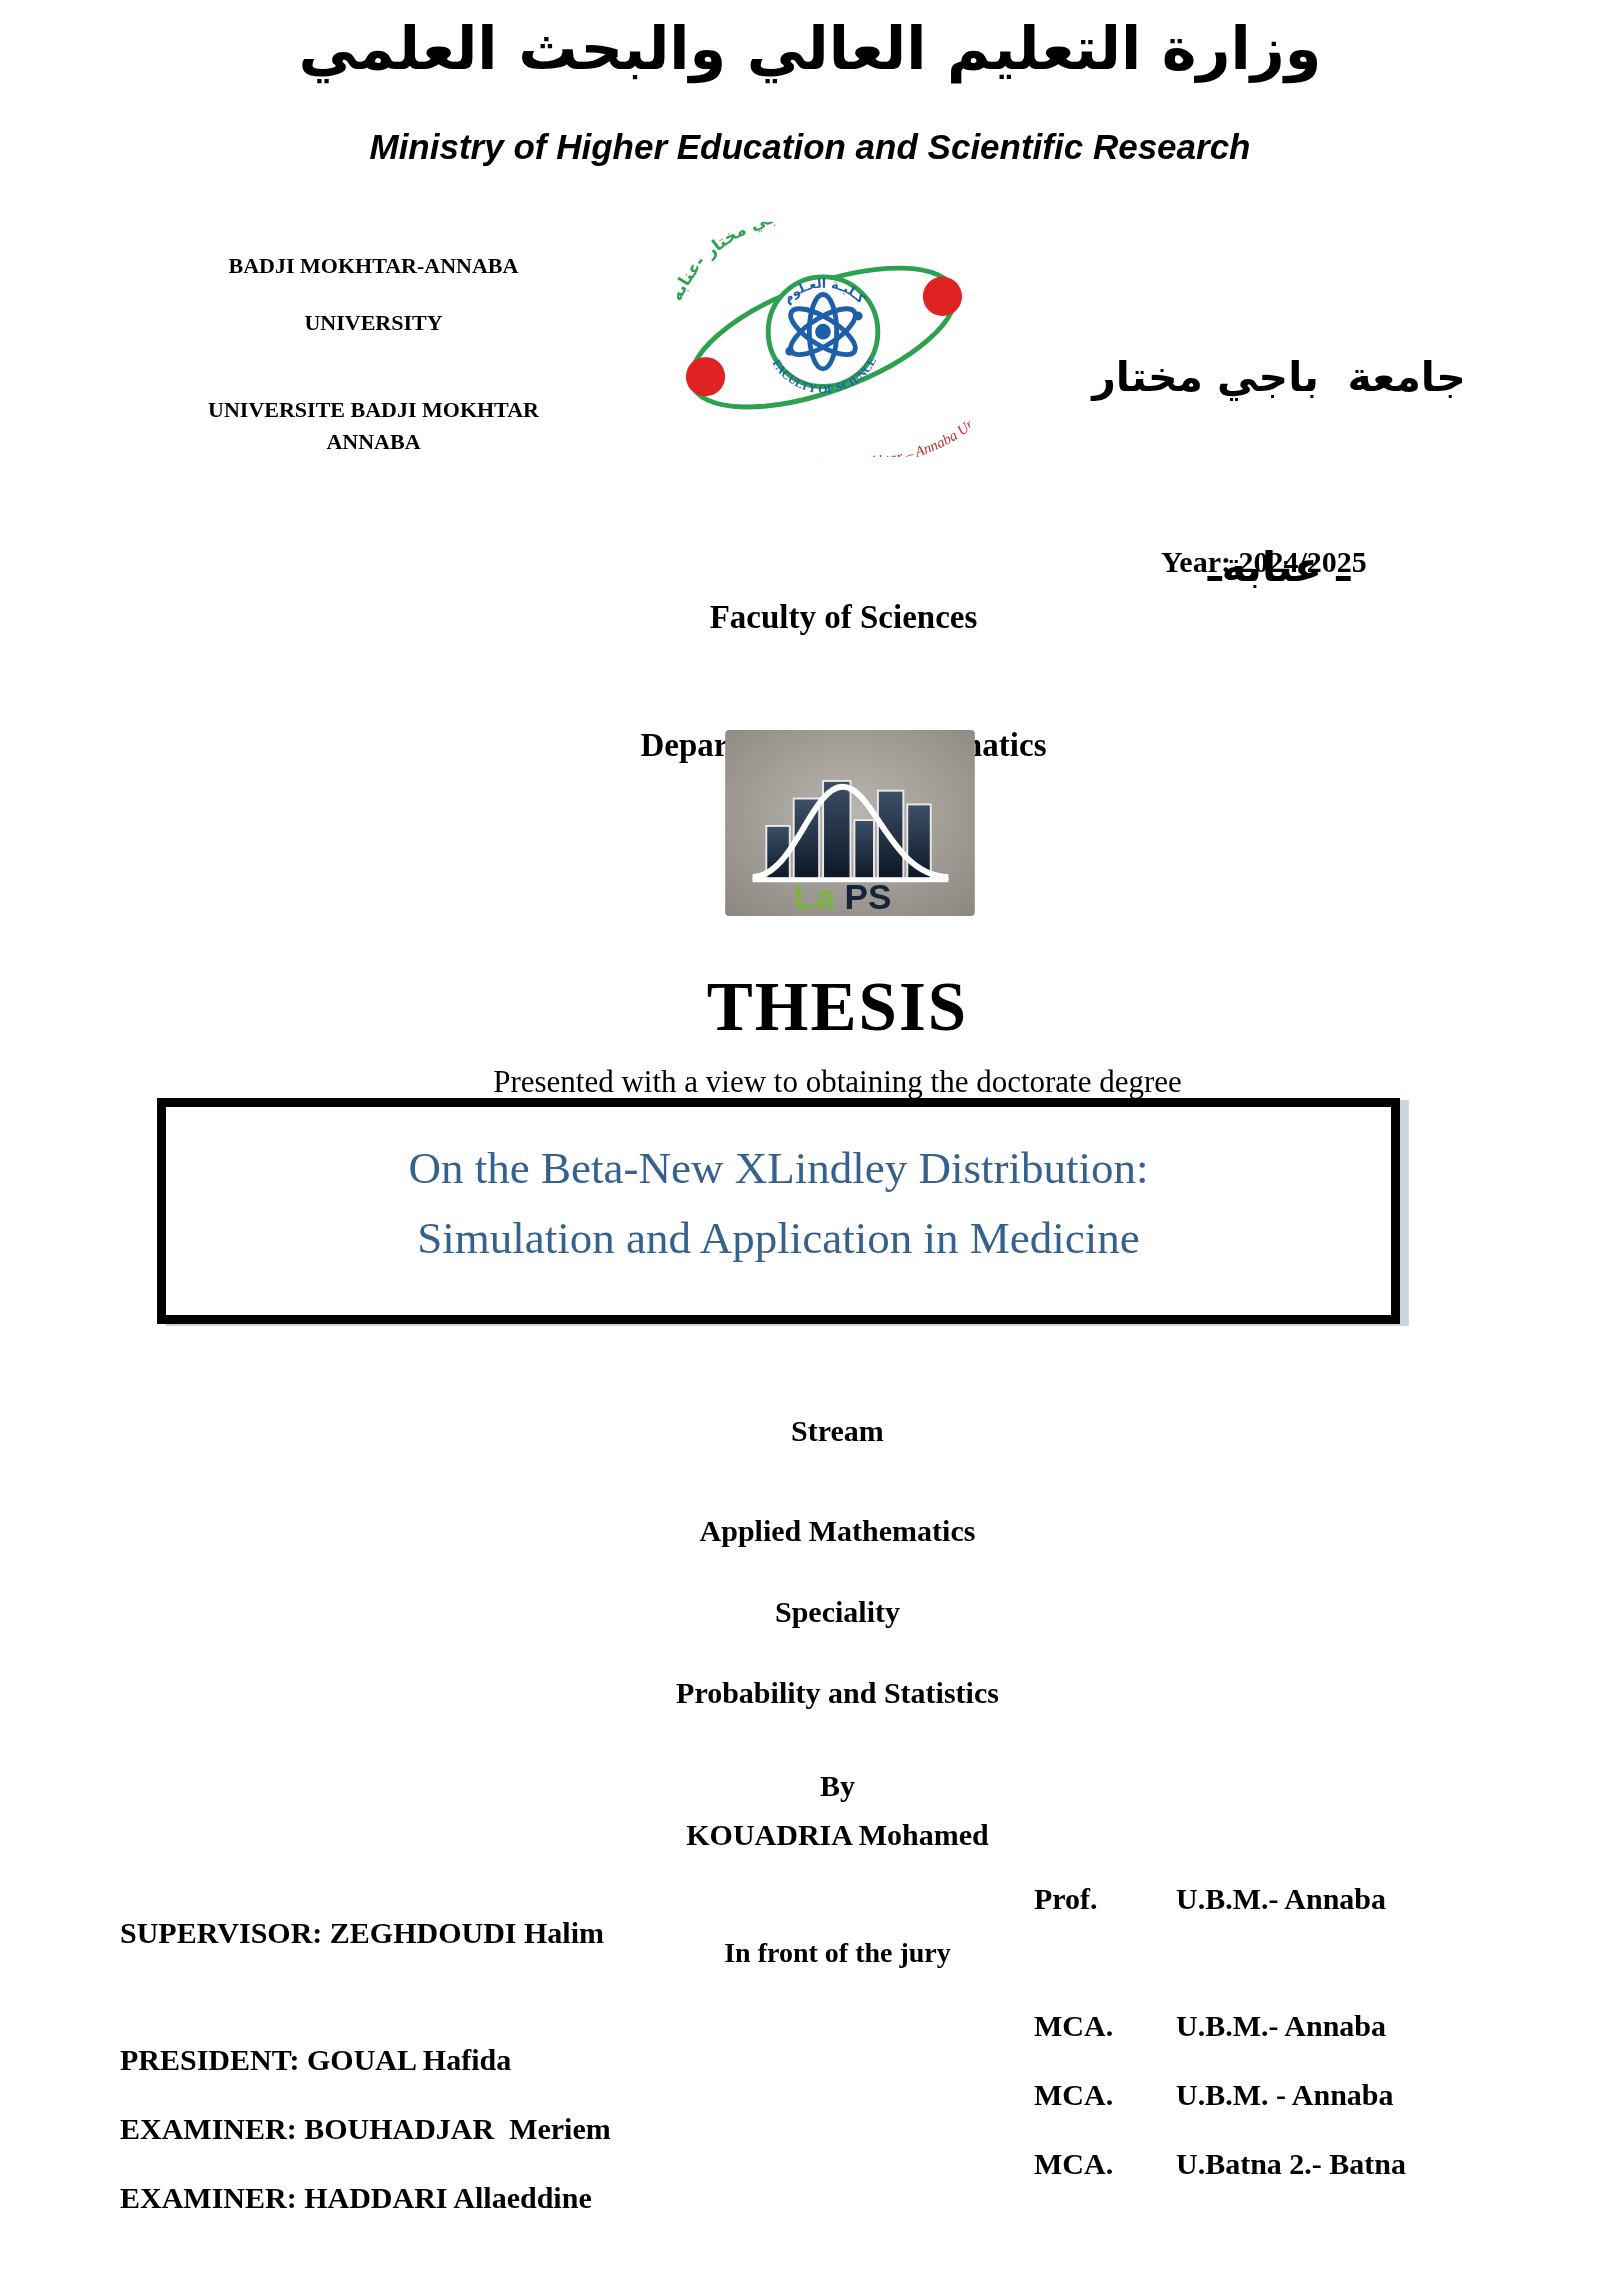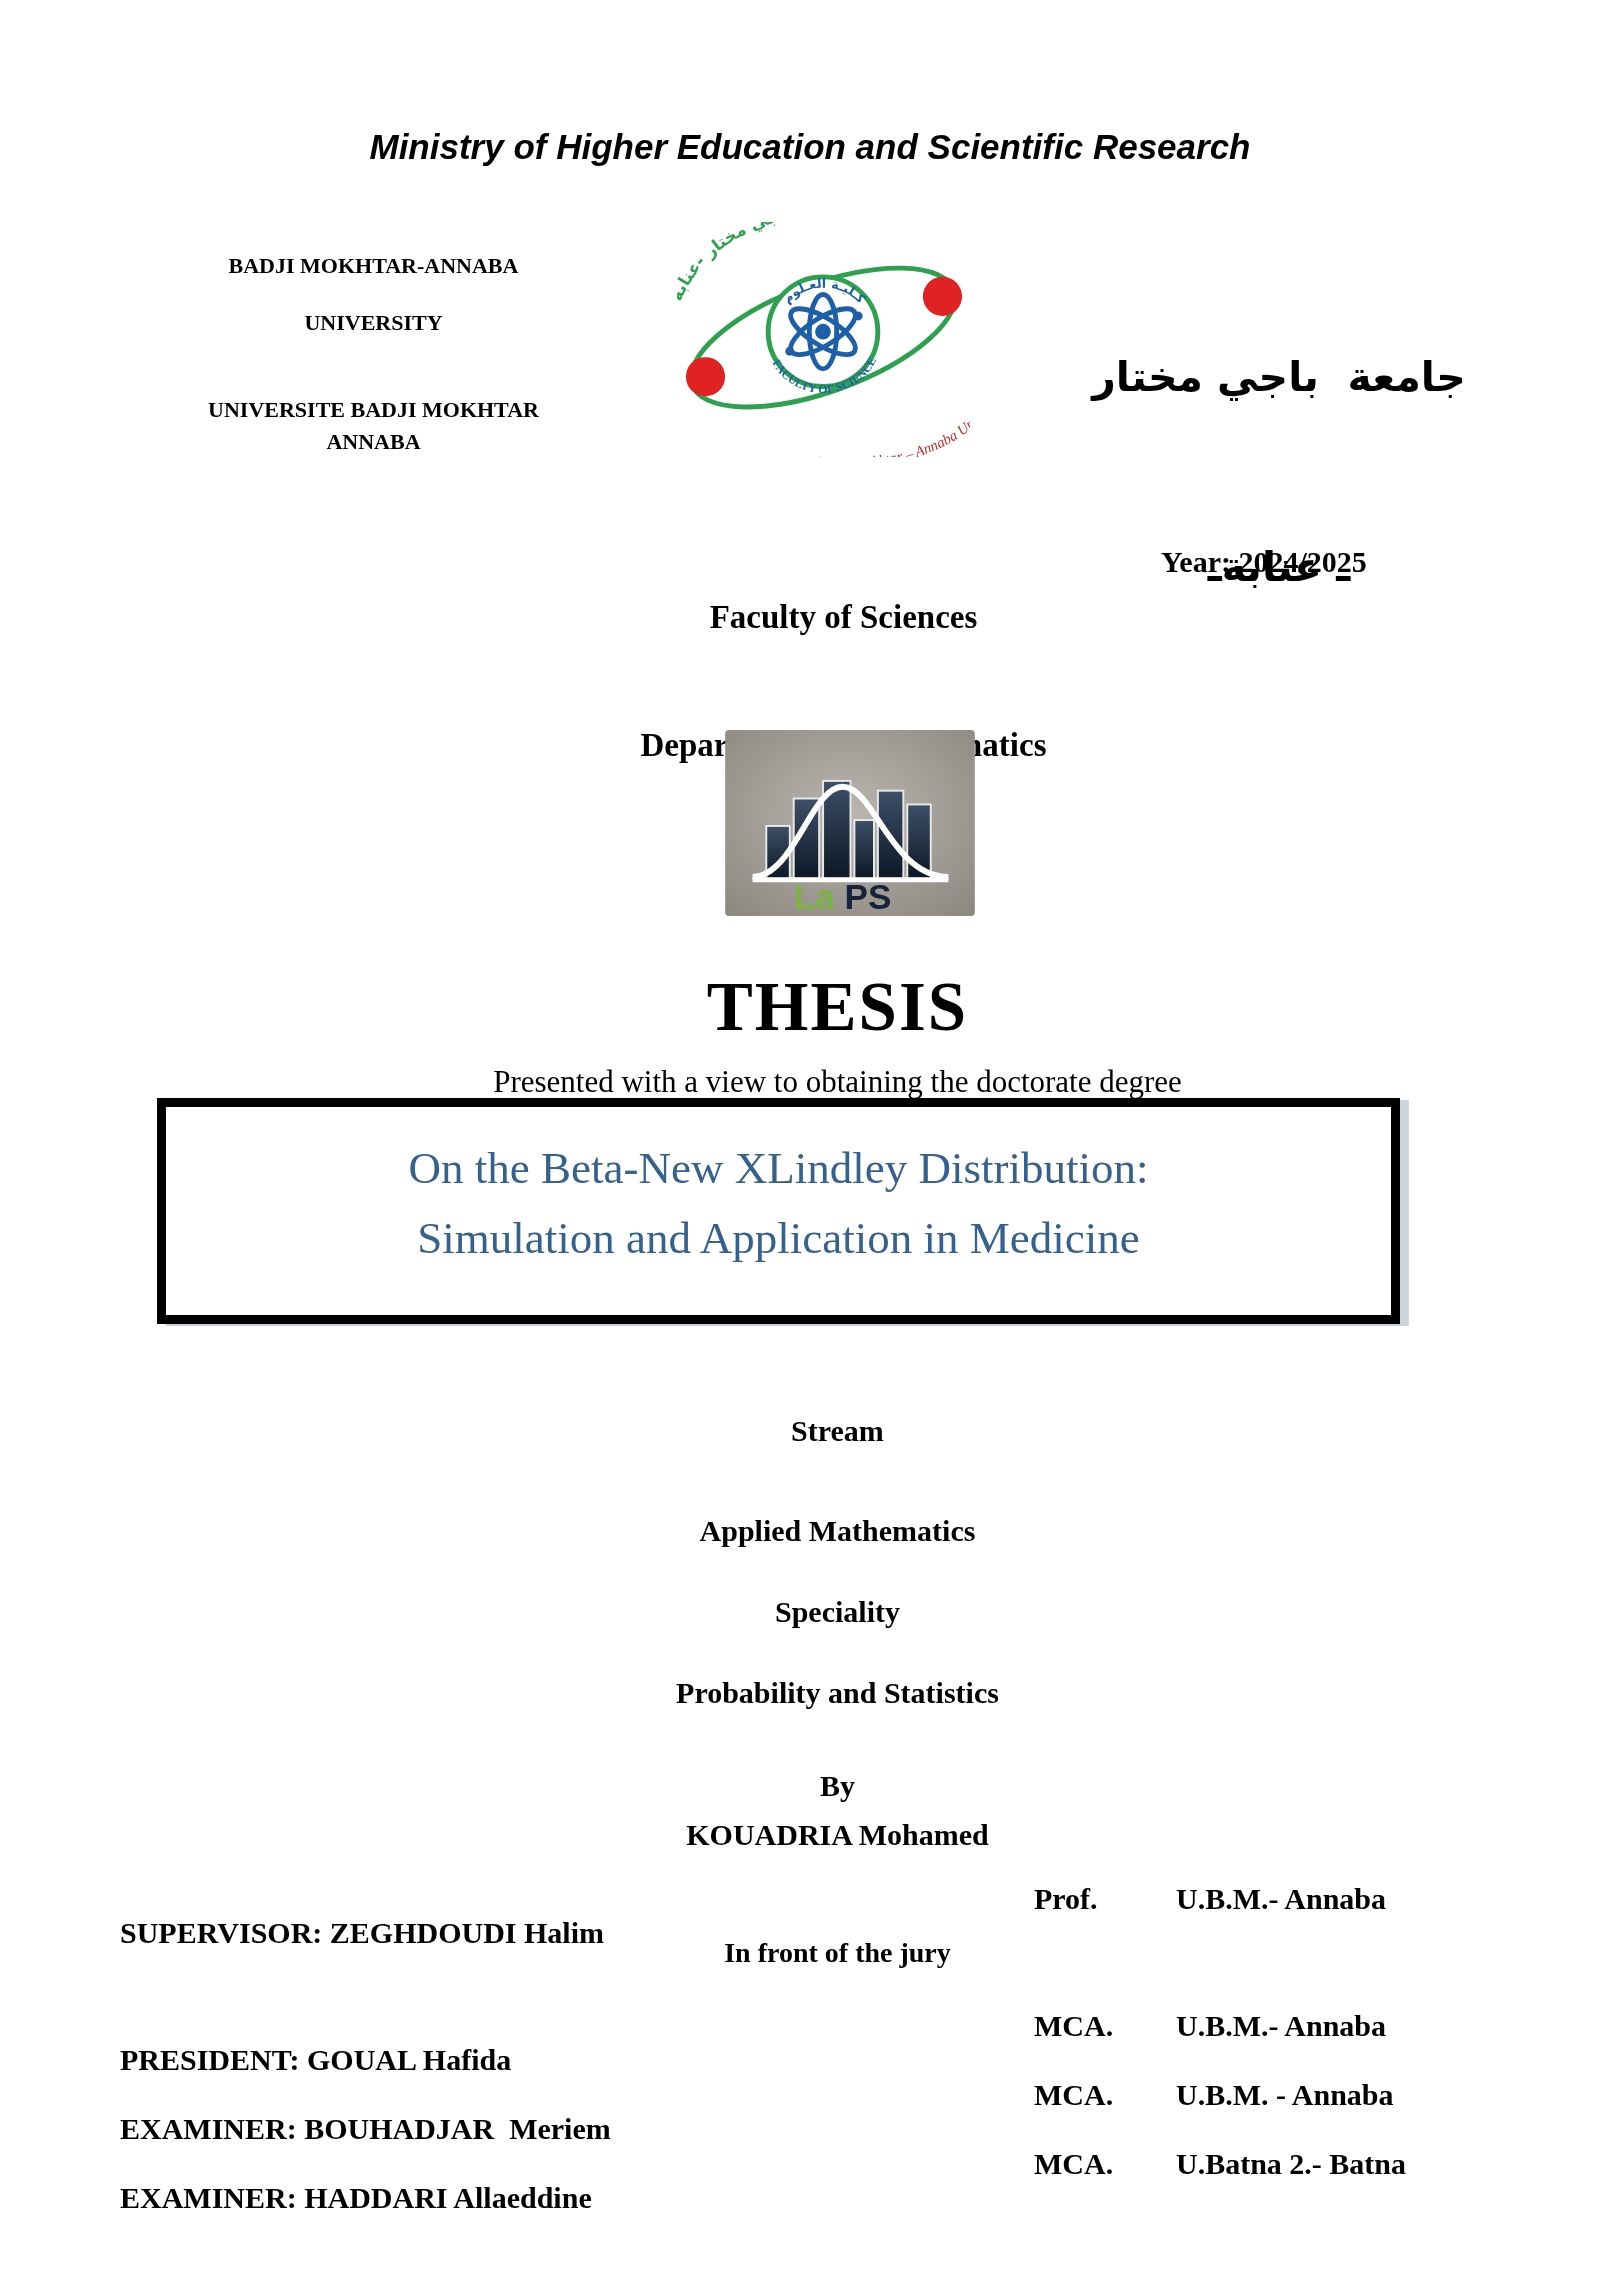--- a/index.html
+++ b/index.html
@@ -69,20 +69,21 @@
 
   svg text { font-family:"Liberation Serif", serif; }
   .svg-sans { font-family:"Liberation Sans", sans-serif; }
   .svg-ar { font-family:"DejaVu Sans", sans-serif; }
 </style>
 </head>
 <body>
 
 <div class="page">
 
+  <div class="ministry-ar pre">وزارة التعليم العالي والبحث العلمي</div>
   <div class="ministry-en">Ministry of Higher Education and Scientific Research</div>
 
   <div class="univ-en">
     <div class="l1">BADJI MOKHTAR-ANNABA</div>
     <div class="l2">UNIVERSITY</div>
     <div class="l3">UNIVERSITE BADJI MOKHTAR</div>
     <div class="l4">ANNABA</div>
   </div>
 
   <div class="logo-univ">

